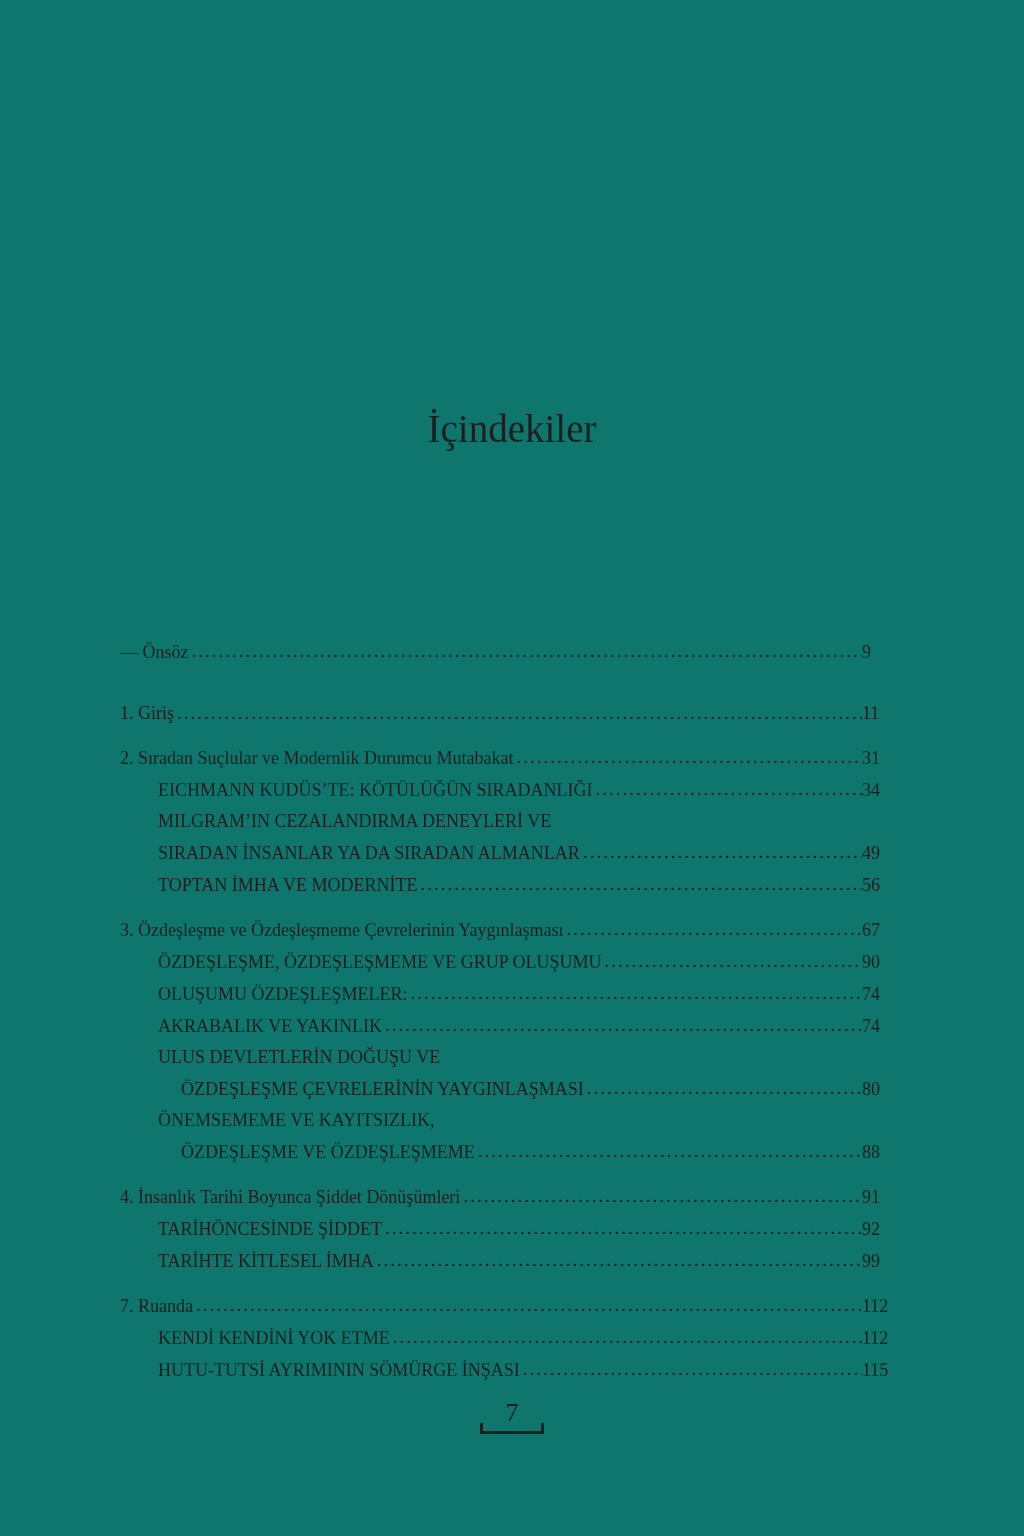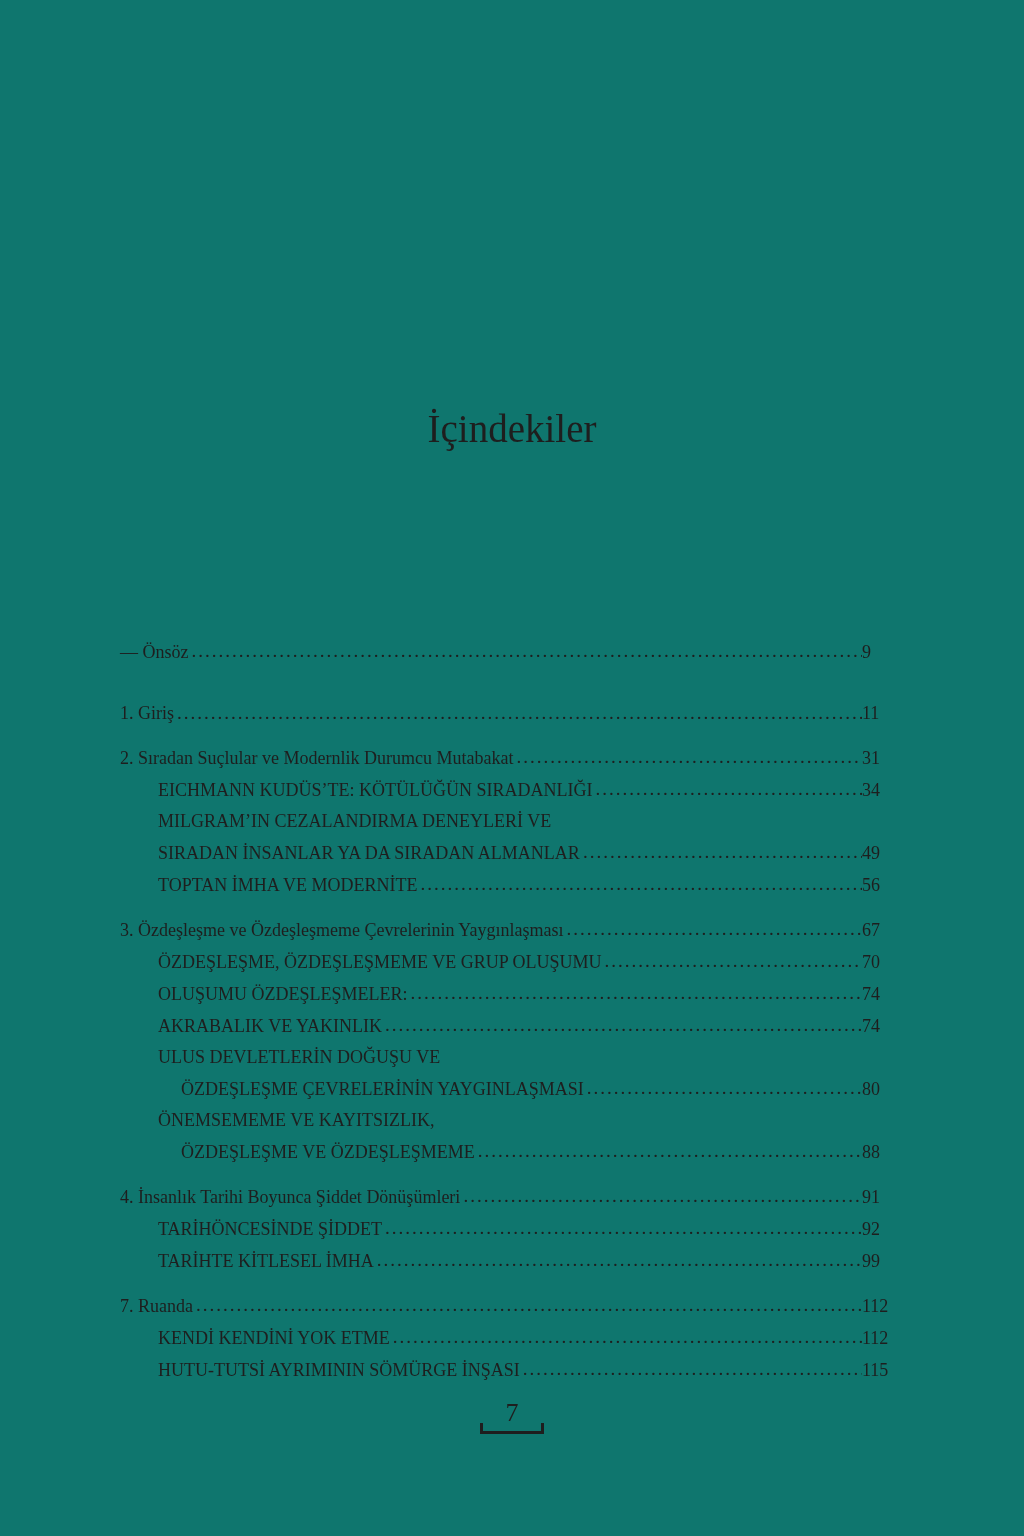--- a/index.html
+++ b/index.html
@@ -137,21 +137,21 @@
 
     <div class="row lvl0 gap">
       <span class="lbl">3. Özdeşleşme ve Özdeşleşmeme Çevrelerinin Yaygınlaşması</span>
       <span class="dots"></span>
       <span class="pg">67</span>
     </div>
 
     <div class="row lvl1">
       <span class="lbl">ÖZDEŞLEŞME, ÖZDEŞLEŞMEME VE GRUP OLUŞUMU </span>
       <span class="dots"></span>
-      <span class="pg">70</span>
+      <span class="pg">90</span>
     </div>
 
     <div class="row lvl1">
       <span class="lbl">OLUŞUMU ÖZDEŞLEŞMELER: </span>
       <span class="dots"></span>
       <span class="pg">74</span>
     </div>
 
     <div class="row lvl1">
       <span class="lbl">AKRABALIK VE YAKINLIK </span>

